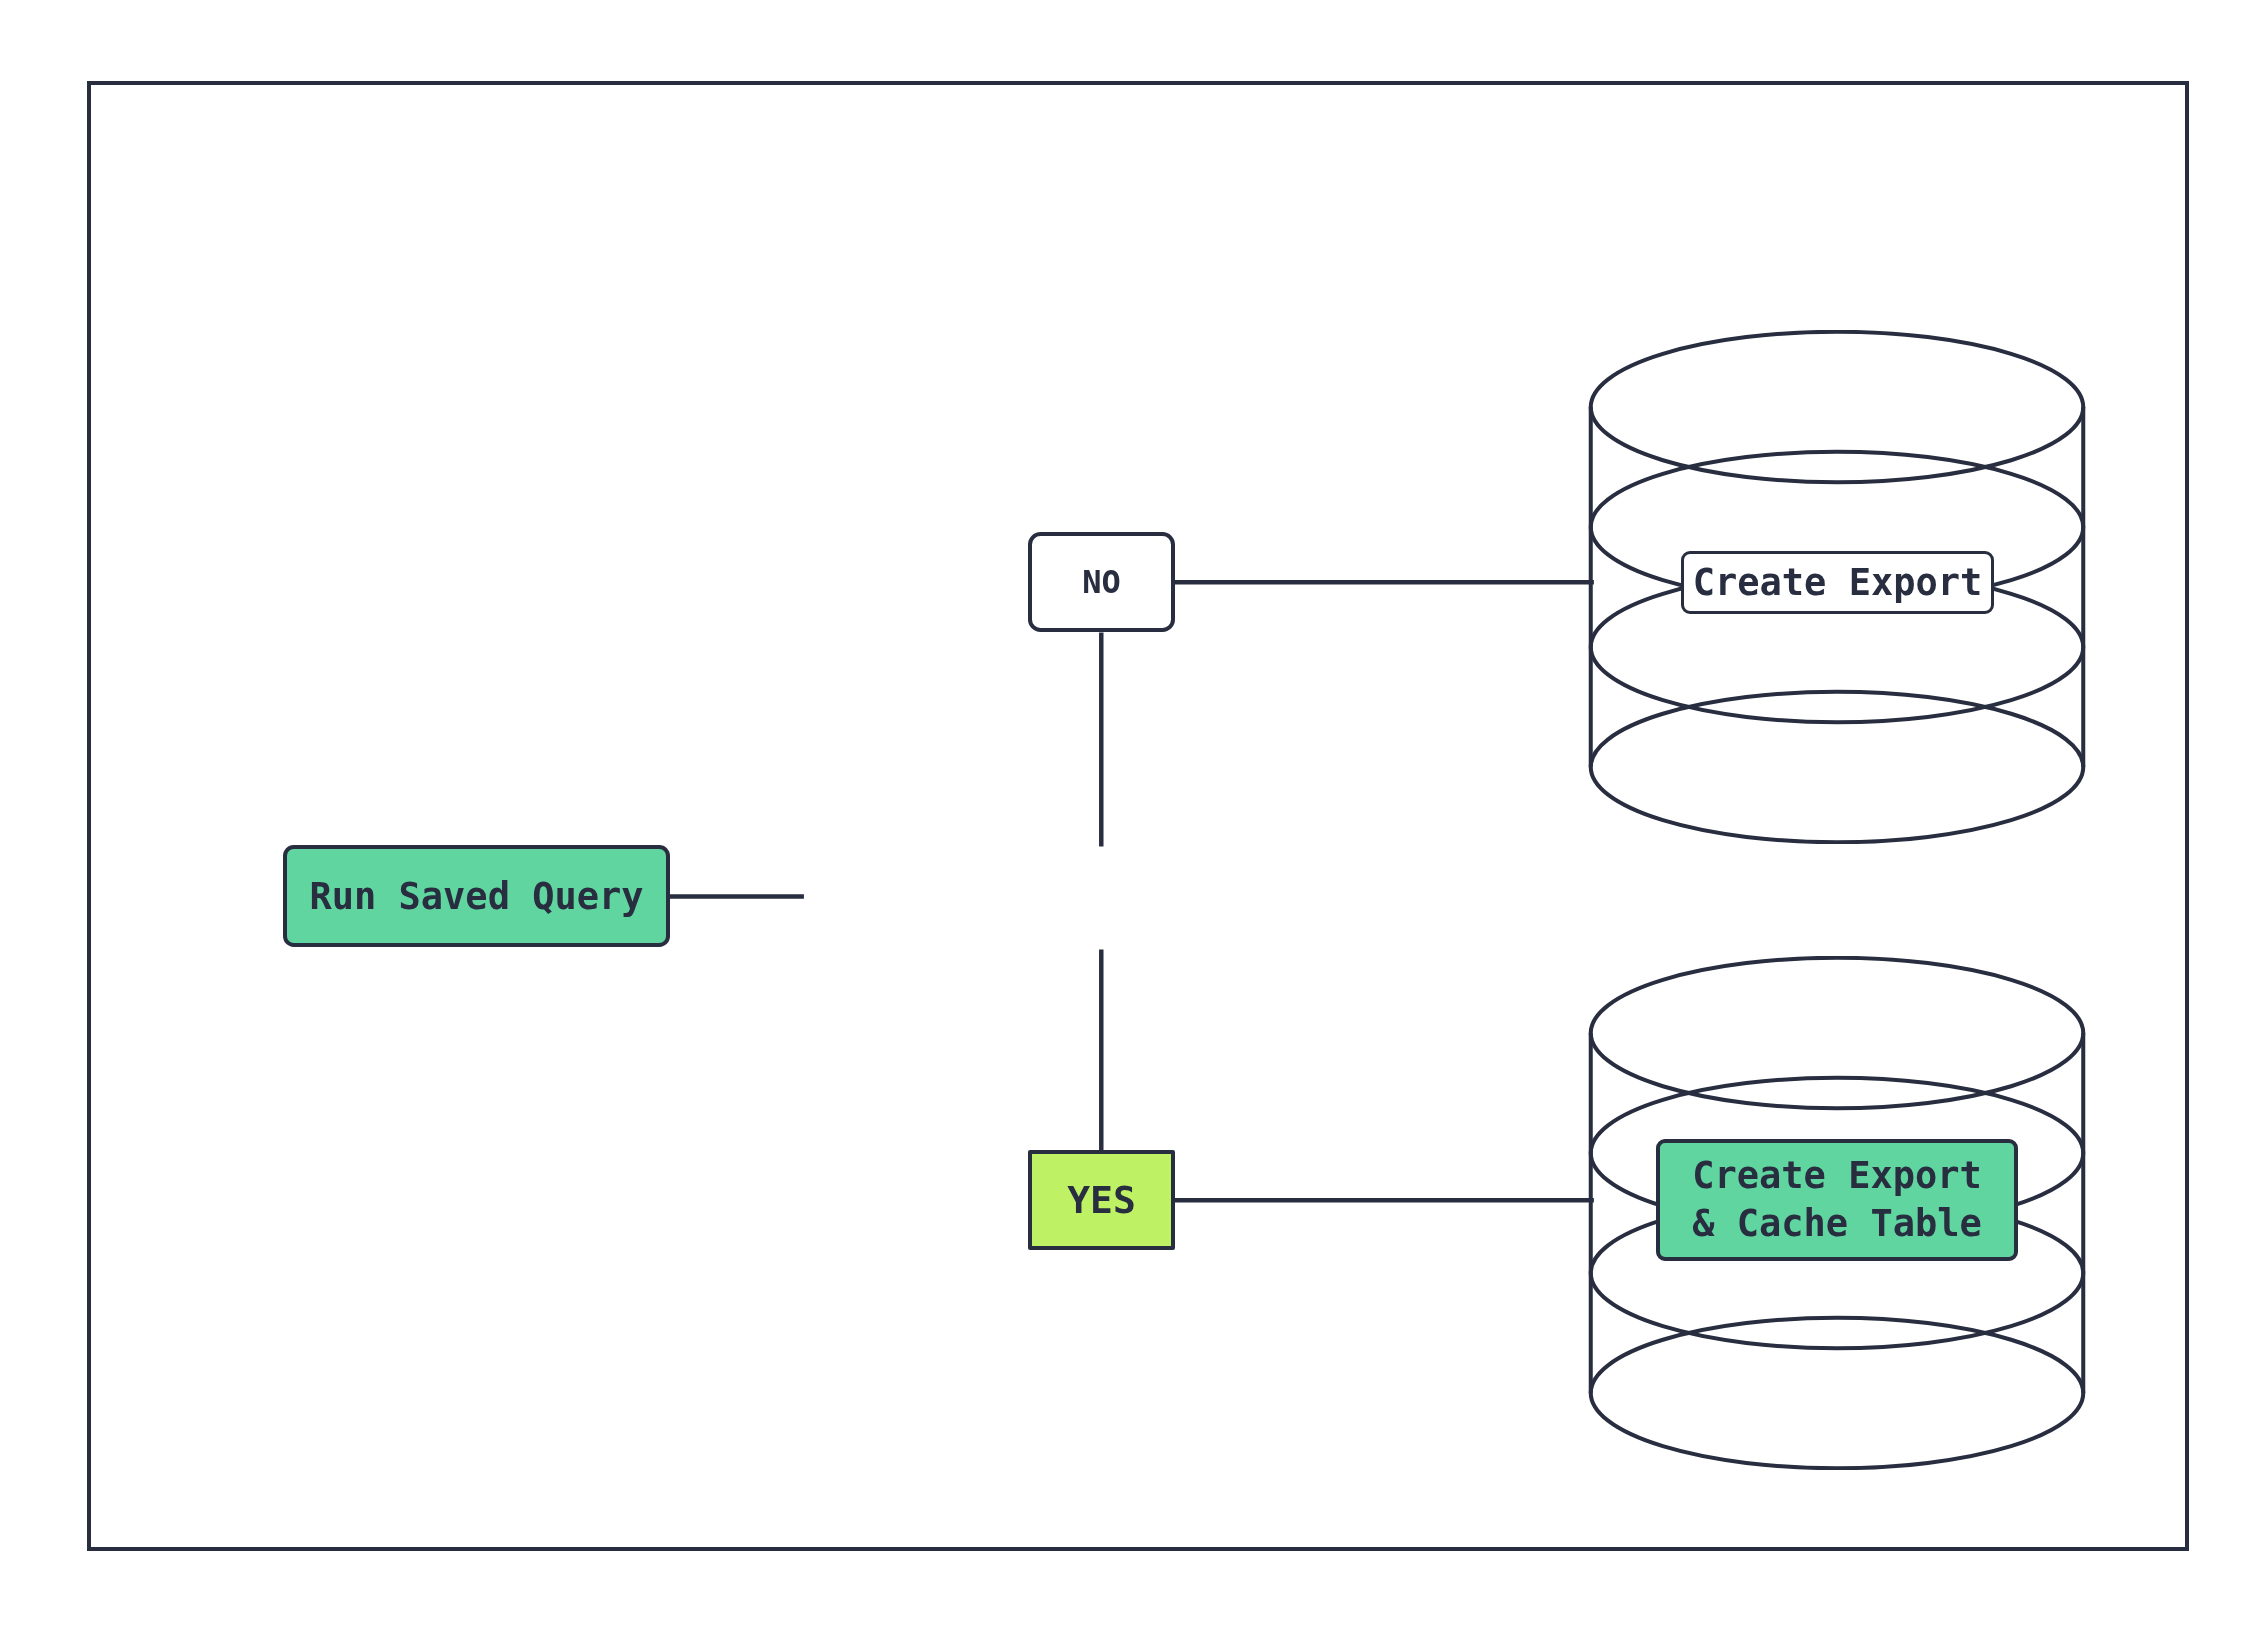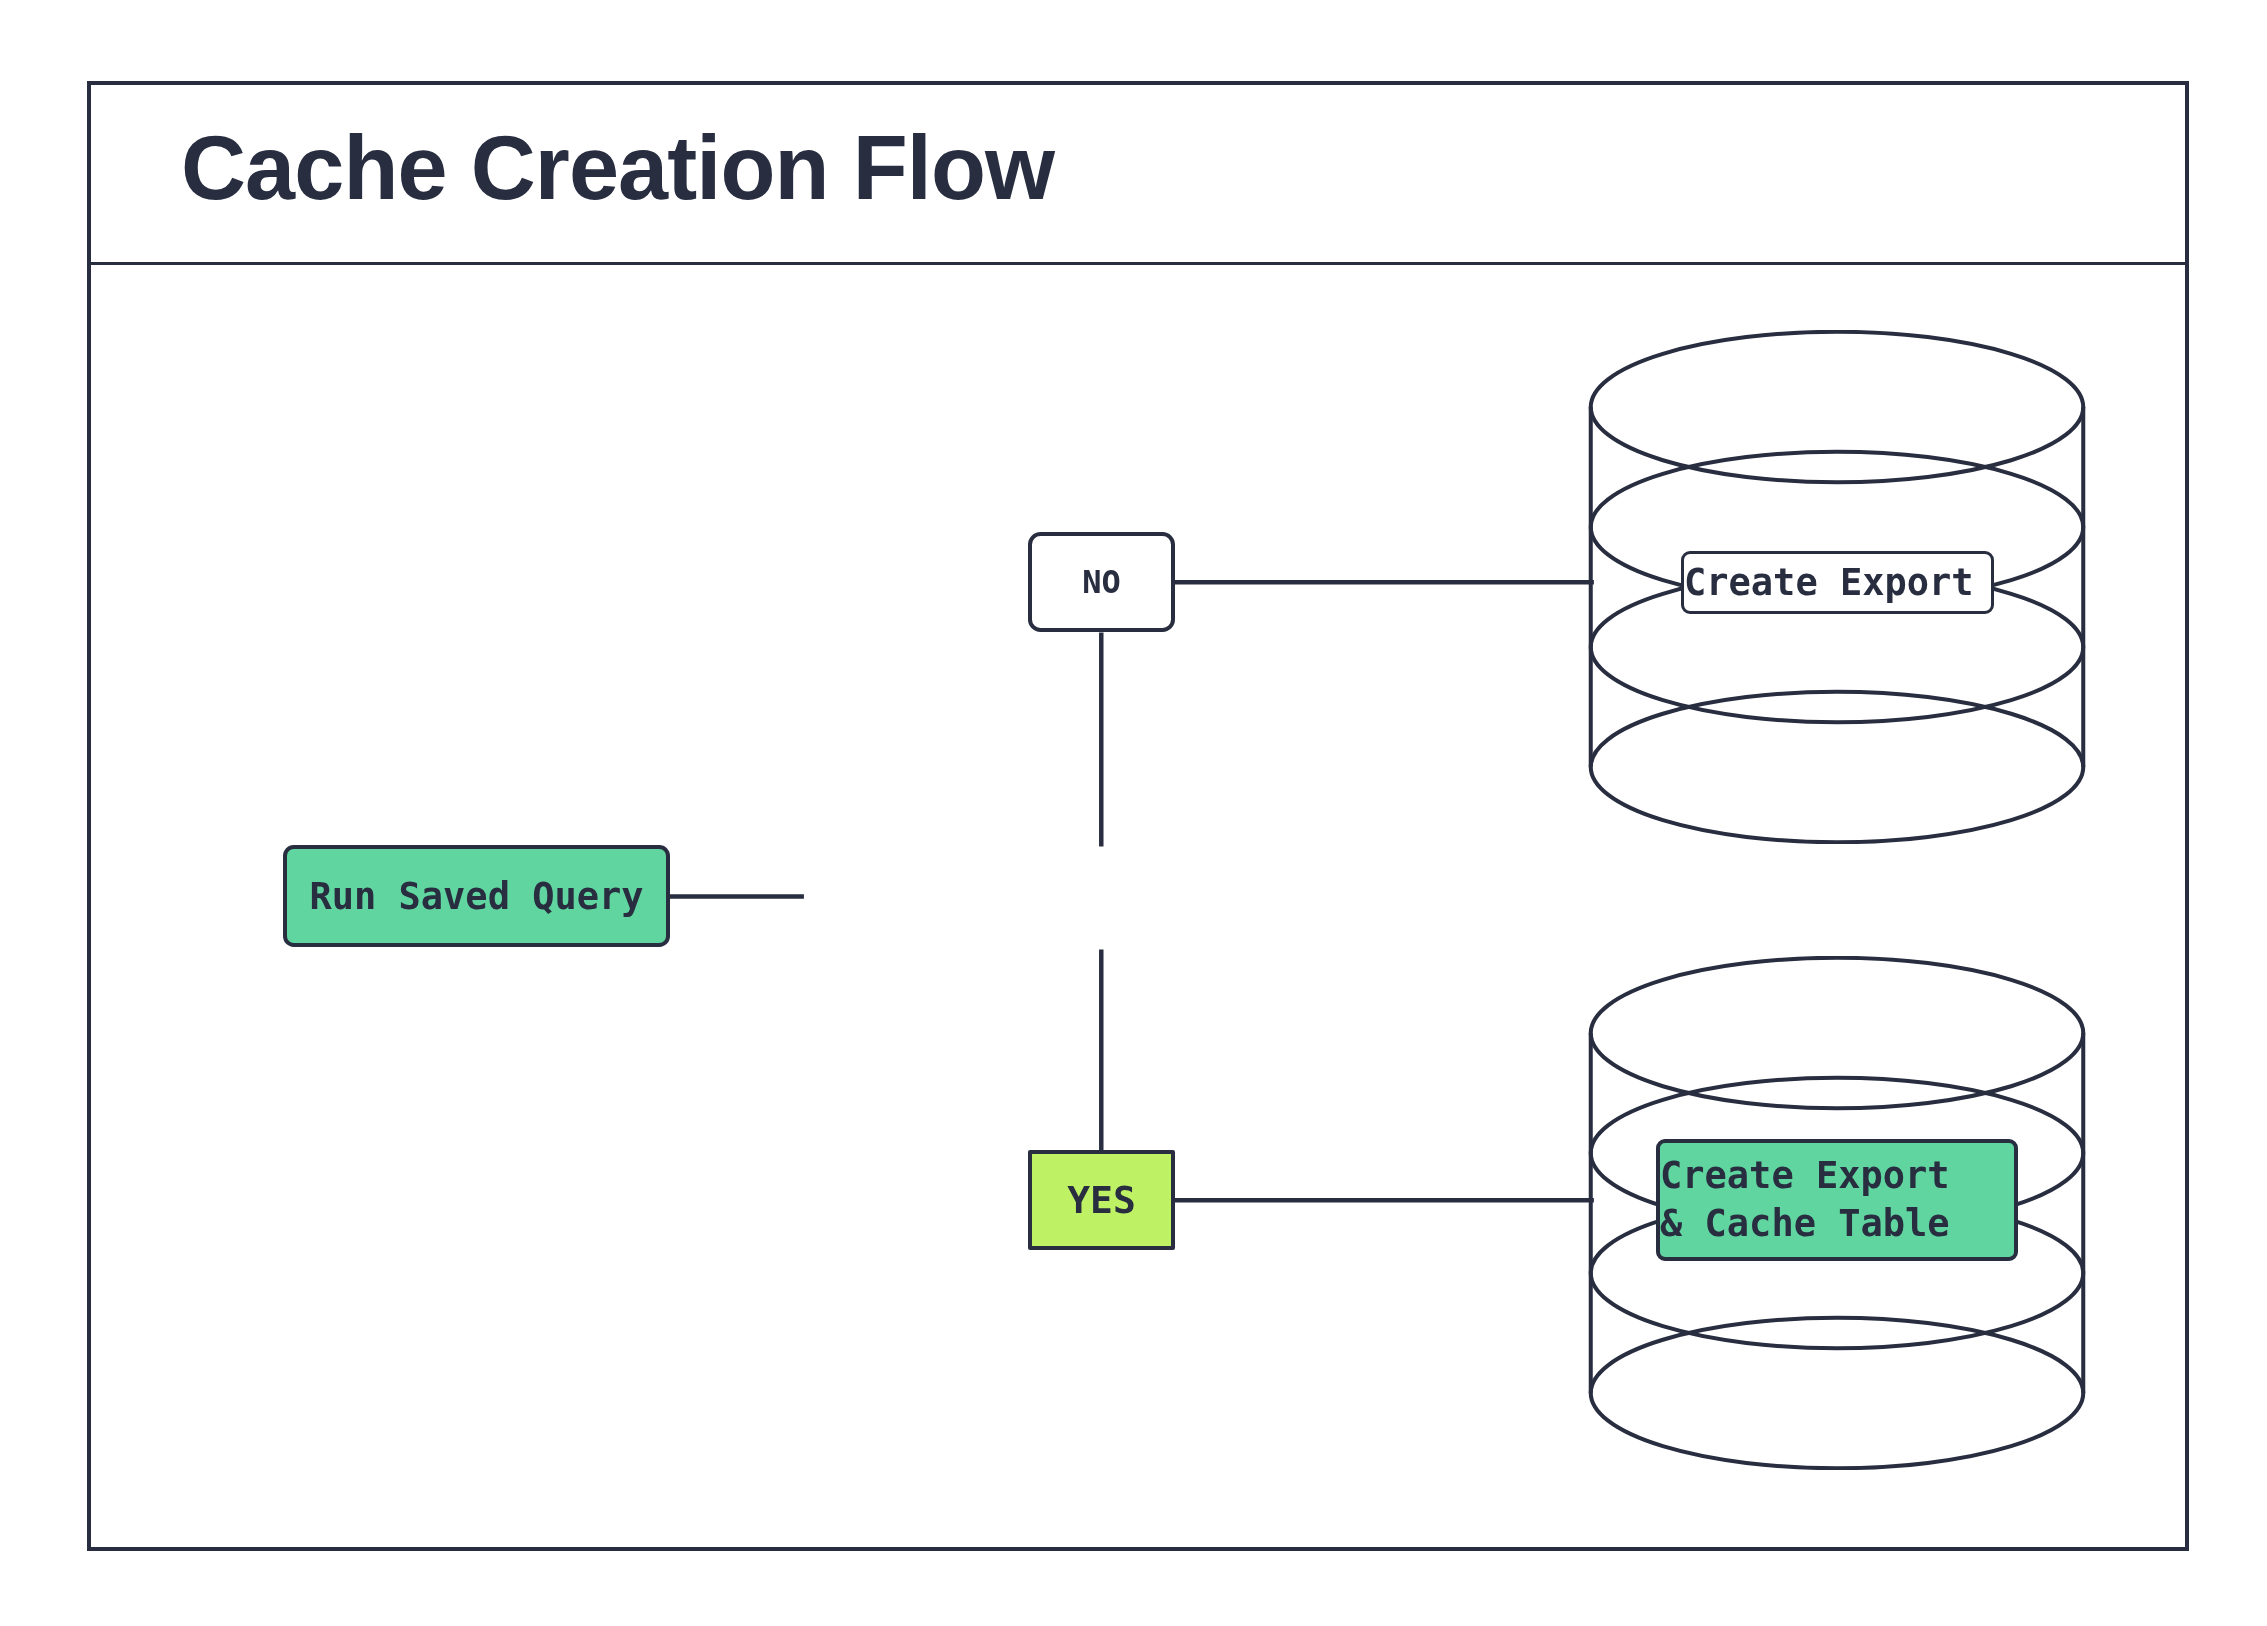--- a/index.html
+++ b/index.html
@@ -89,20 +89,21 @@
   .db-icon{
     position:absolute;
     width:498px;
   }
   .db-top{ left:1497px; top:64px; height:514px; }
   .db-bottom{ left:1497px; top:690px; height:514px; }
   .db-label{
     position:absolute;
     display:flex;
     flex-direction:column;
+    align-items:center;
     justify-content:center;
     box-sizing:border-box;
     font-size:37px;
     font-weight:600;
     line-height:48px;
     white-space:nowrap;
   }
   .db-label-no{
     left:1590px; top:285px;
     width:313px; height:63px;
@@ -117,23 +118,20 @@
     border:4.5px solid #282E40;
     border-radius:9px;
   }
 </style>
 </head>
 <body>
 
 <div id="screen">
   <div class="frame">
 
-    <div class="header">
-      <div class="page-title">Cache Creation Flow</div>
-    </div>
 
     <div class="canvas">
 
       <svg class="connectors" viewBox="0 0 2338 1632" xmlns="http://www.w3.org/2000/svg">
 
         <line x1="646" y1="906" x2="796" y2="906" stroke="#282E40" stroke-width="5"></line>
 
         <line x1="1128" y1="611" x2="1128" y2="850" stroke="#282E40" stroke-width="5"></line>
 
         <line x1="1128" y1="965" x2="1128" y2="1189" stroke="#282E40" stroke-width="5"></line>

